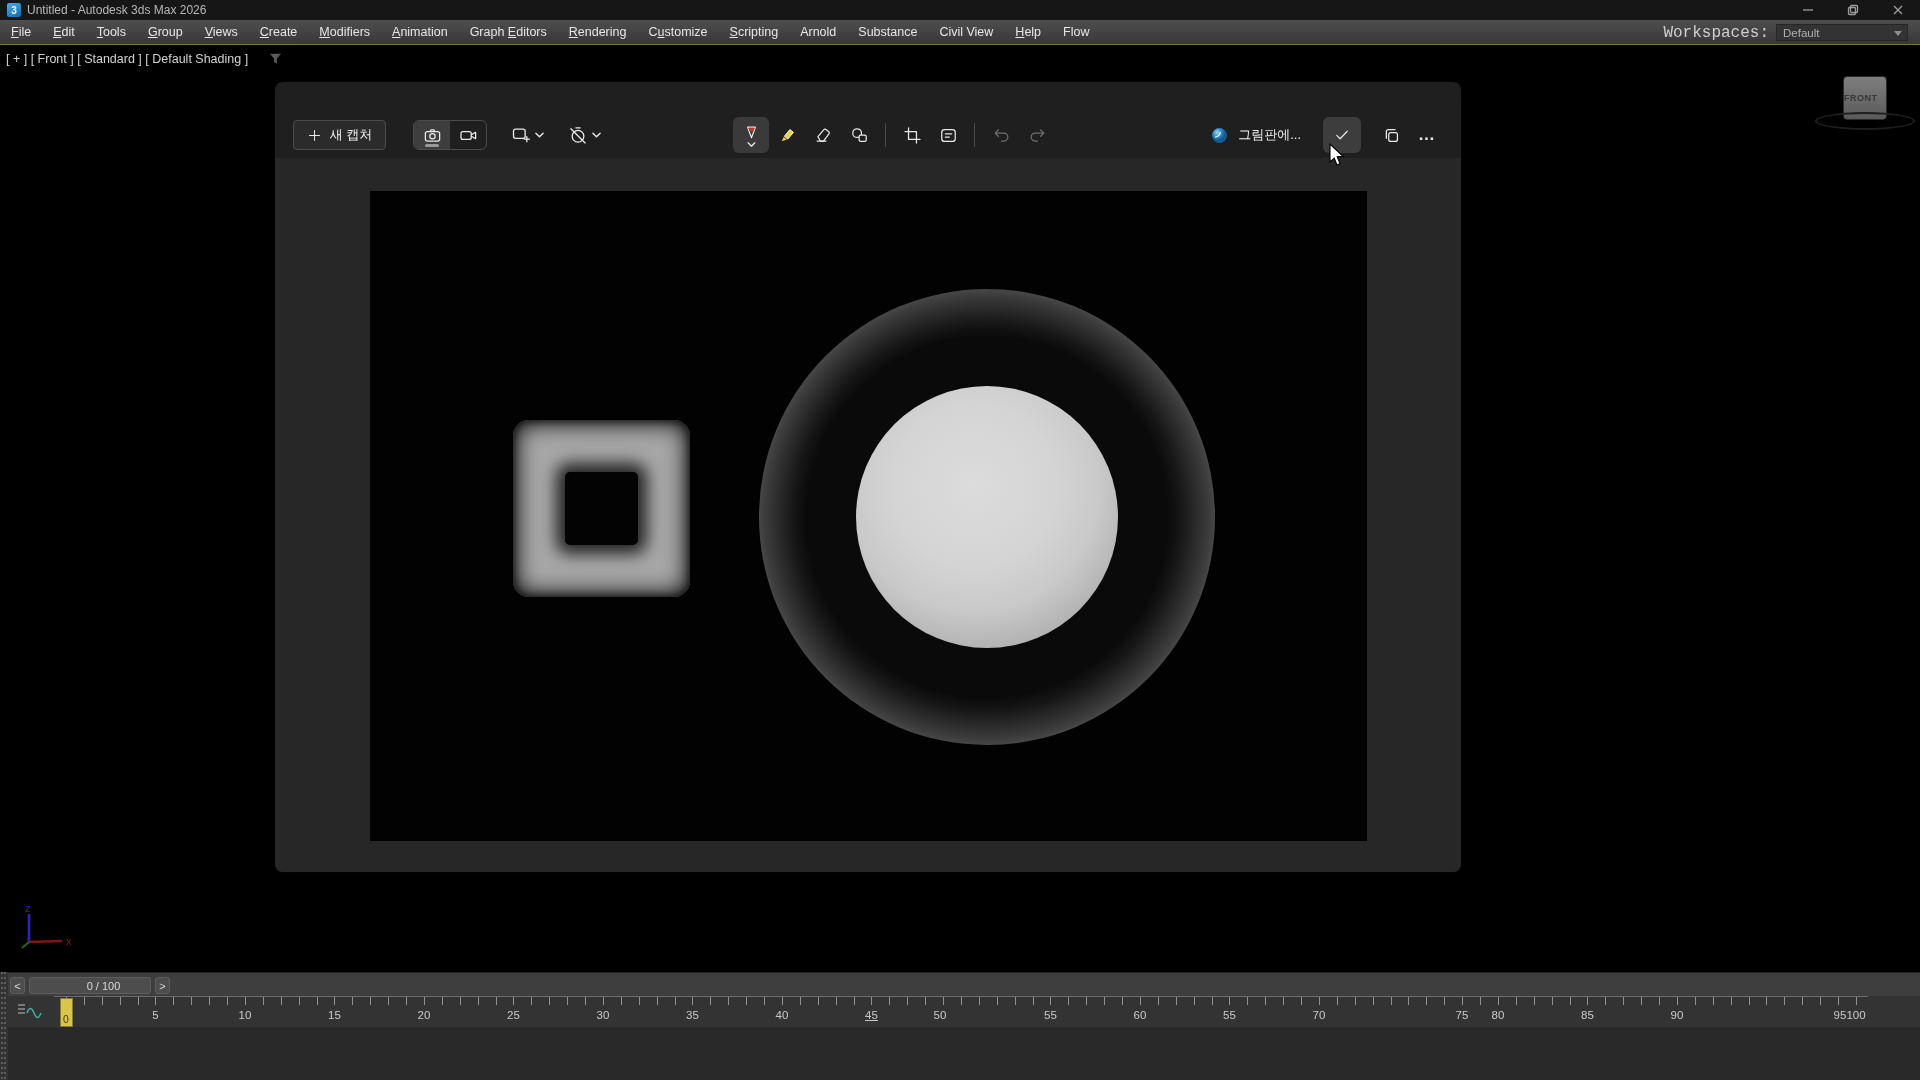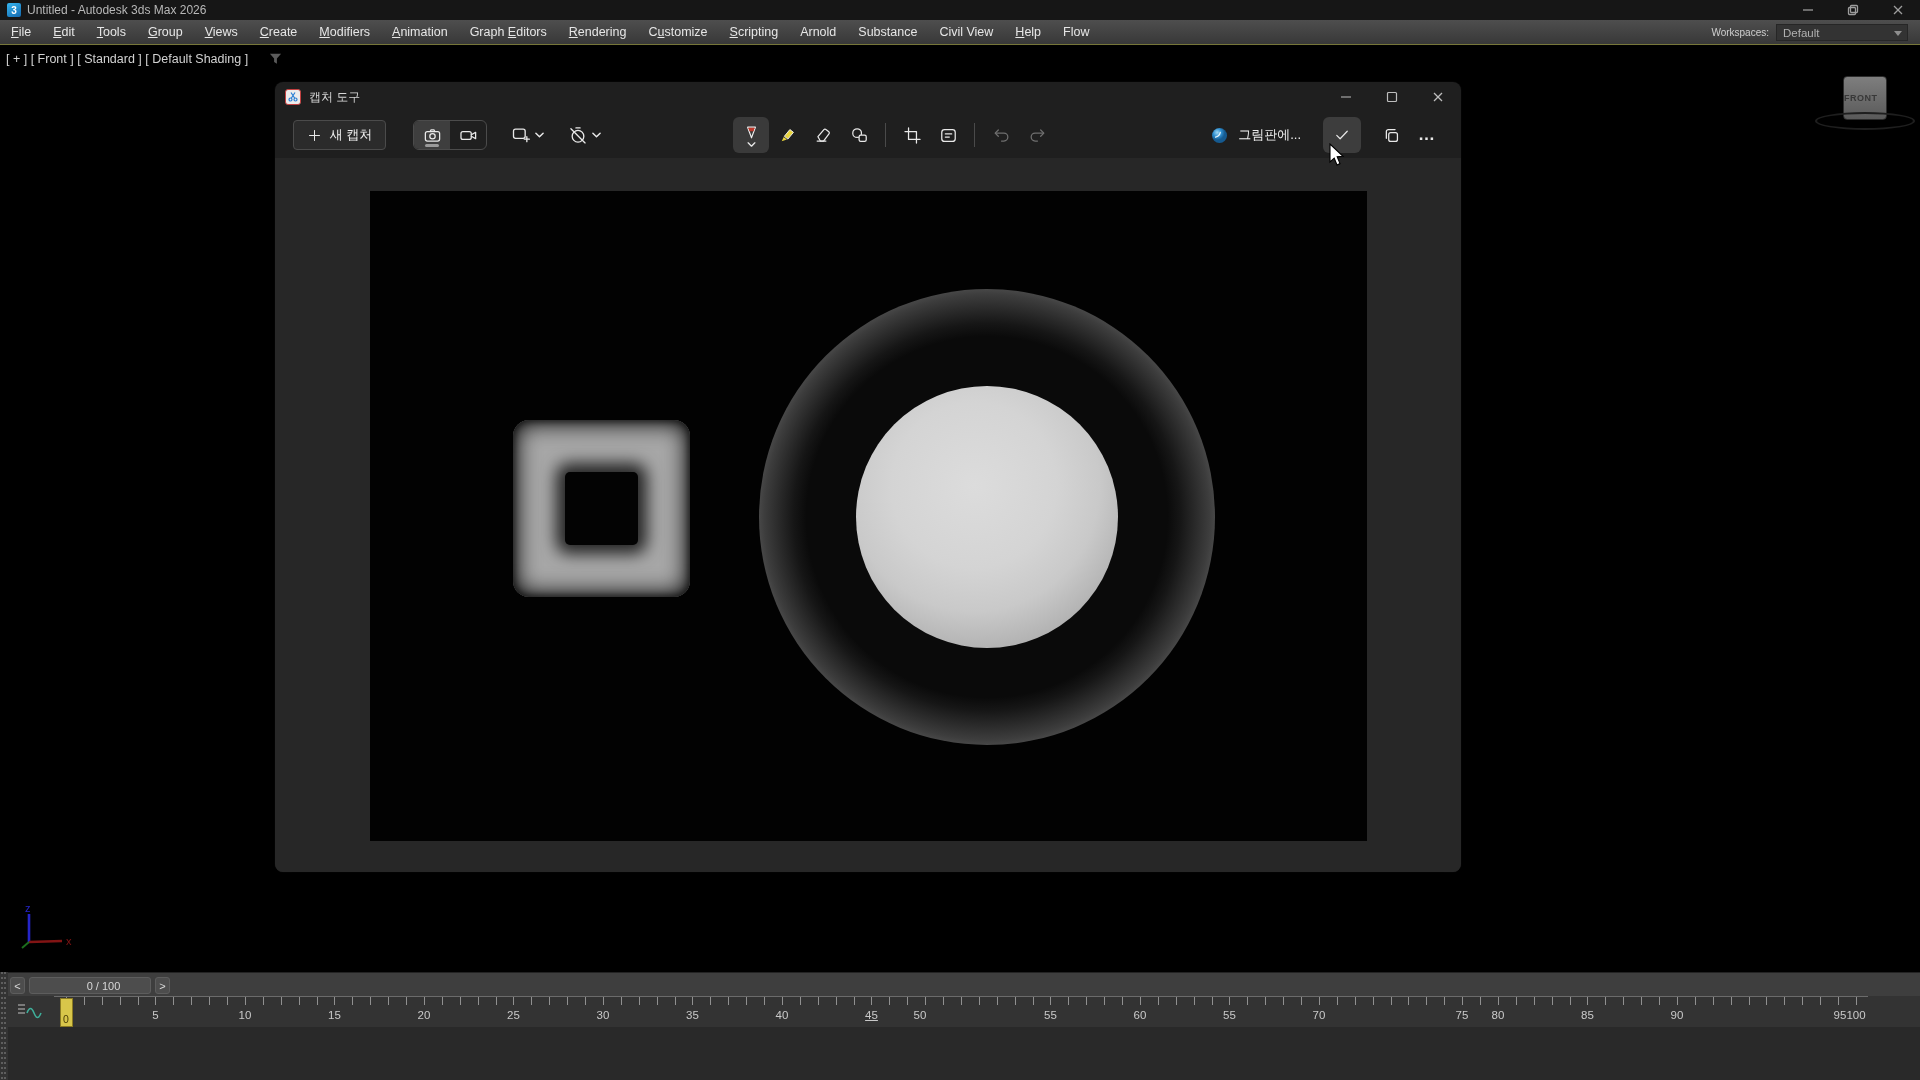--- a/index.html
+++ b/index.html
@@ -15,21 +15,21 @@
   .win-controls { position:absolute; right:0; top:0; height:20px; display:flex; }
   .win-btn { width:45px; height:20px; display:flex; align-items:center; justify-content:center; }
   .win-btn svg { stroke:#9d9d9d; fill:none; stroke-width:1.3; }
 
   .menubar { position:absolute; left:0; top:20px; width:1920px; height:25px;
     background:linear-gradient(#4e4e4e,#383838); display:flex; align-items:center;
     border-bottom:1px solid #77773a; }
   .menu-item { padding:0 11px; height:25px; line-height:25px; color:#e6e6e6; font-size:12.5px; cursor:default; }
   .menu-item u { text-decoration:underline; }
   .workspaces { position:absolute; right:12px; top:0; height:25px; display:flex; align-items:center; gap:7px; }
-  .ws-label { color:#cfcfcf; font-size:10px; }
+  .ws-label { color:#cfcfcf; font-size:16px;font-family:Liberation Mono, monospace; }
   .ws-select { width:132px; height:17px; background:#333; border:1px solid #262626;
     color:#b0b0b0; font-size:11.5px; display:flex; align-items:center; padding:0 6px; position:relative; }
   .ws-caret { position:absolute; right:5px; top:6px; width:0; height:0;
     border-left:4px solid transparent; border-right:4px solid transparent; border-top:5px solid #8e8e8e; }
 
   
   .viewport { position:absolute; left:0; top:46px; width:1920px; height:926px; background:#000; }
   .vp-label { position:absolute; left:6px; top:6px; color:#d2d2d2; font-size:12.5px; display:flex; gap:16px; align-items:flex-start; }
   .vp-funnel { margin-left:4px; }
 
@@ -197,48 +197,20 @@
   </svg>
 
   <div class="viewcube">
     <span>FRONT</span>
   </div>
   <div class="vc-ring"></div>
 </div>
 
 <div class="snipwin">
 
-  <div class="snip-title">
-    <div class="snip-icon">
-      <svg width="12" height="12" viewBox="0 0 24 24">
-          <circle cx="7" cy="17" r="3" fill="none" stroke="#2a7fd4" stroke-width="2.4"></circle>
-          <circle cx="17" cy="17" r="3" fill="none" stroke="#2a7fd4" stroke-width="2.4"></circle>
-          <path d="M8.5 14.5 L16 3 M15.5 14.5 L8 3" stroke="#2a7fd4" stroke-width="2.4" fill="none"></path>
-        </svg>
-    </div>
-    <span class="snip-title-text">캡처 도구</span>
-    <div class="snip-controls">
-      <div class="snip-wbtn">
-        <svg width="12" height="12" viewBox="0 0 12 12">
-            <line x1="1" y1="6" x2="11" y2="6"></line>
-          </svg>
-      </div>
-      <div class="snip-wbtn">
-        <svg width="12" height="12" viewBox="0 0 12 12">
-            <rect x="1.5" y="1.5" width="9" height="9" rx="1"></rect>
-          </svg>
-      </div>
-      <div class="snip-wbtn">
-        <svg width="12" height="12" viewBox="0 0 12 12">
-            <line x1="2" y1="2" x2="10" y2="10"></line>
-            <line x1="10" y1="2" x2="2" y2="10"></line>
-          </svg>
-      </div>
-    </div>
-  </div>
 
   <div class="snip-toolbar">
 
     <div class="tb-left">
       <button class="new-capture">
         <svg class="icon-svg" width="15" height="15" viewBox="0 0 24 24">
             <line x1="12" y1="4" x2="12" y2="20"></line>
             <line x1="4" y1="12" x2="20" y2="12"></line>
           </svg>
         <span>새 캡처</span>
@@ -403,21 +375,21 @@
         <span class="ruler-label" style="left: 12px;">0</span>
         <span class="ruler-label" style="left: 101.5px;">5</span>
         <span class="ruler-label" style="left: 191px;">10</span>
         <span class="ruler-label" style="left: 280.5px;">15</span>
         <span class="ruler-label" style="left: 370px;">20</span>
         <span class="ruler-label" style="left: 459.5px;">25</span>
         <span class="ruler-label" style="left: 549px;">30</span>
         <span class="ruler-label" style="left: 638.5px;">35</span>
         <span class="ruler-label" style="left: 728px;">40</span>
         <span class="ruler-label" style="left: 817.5px; text-decoration: underline;">45</span>
-        <span class="ruler-label" style="left: 866px;">50</span>
+        <span class="ruler-label" style="left: 886px;">50</span>
         <span class="ruler-label" style="left: 996.5px;">55</span>
         <span class="ruler-label" style="left: 1086px;">60</span>
         <span class="ruler-label" style="left: 1175.5px;">55</span>
         <span class="ruler-label" style="left: 1265px;">70</span>
         <span class="ruler-label" style="left: 1408px;">75</span>
         <span class="ruler-label" style="left: 1444px;">80</span>
         <span class="ruler-label" style="left: 1533.5px;">85</span>
         <span class="ruler-label" style="left: 1623px;">90</span>
         <span class="ruler-label" style="left: 1786px;">95</span>
         <span class="ruler-label" style="left: 1802px;">100</span>

